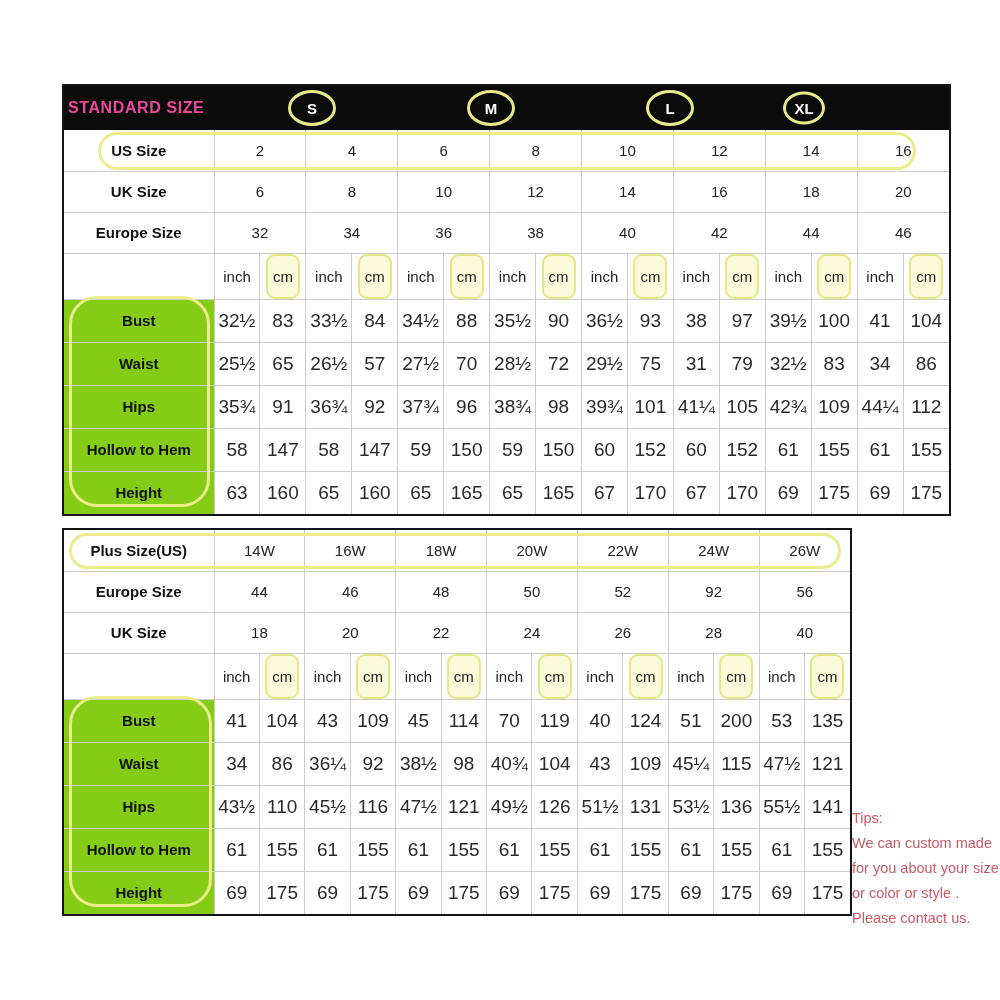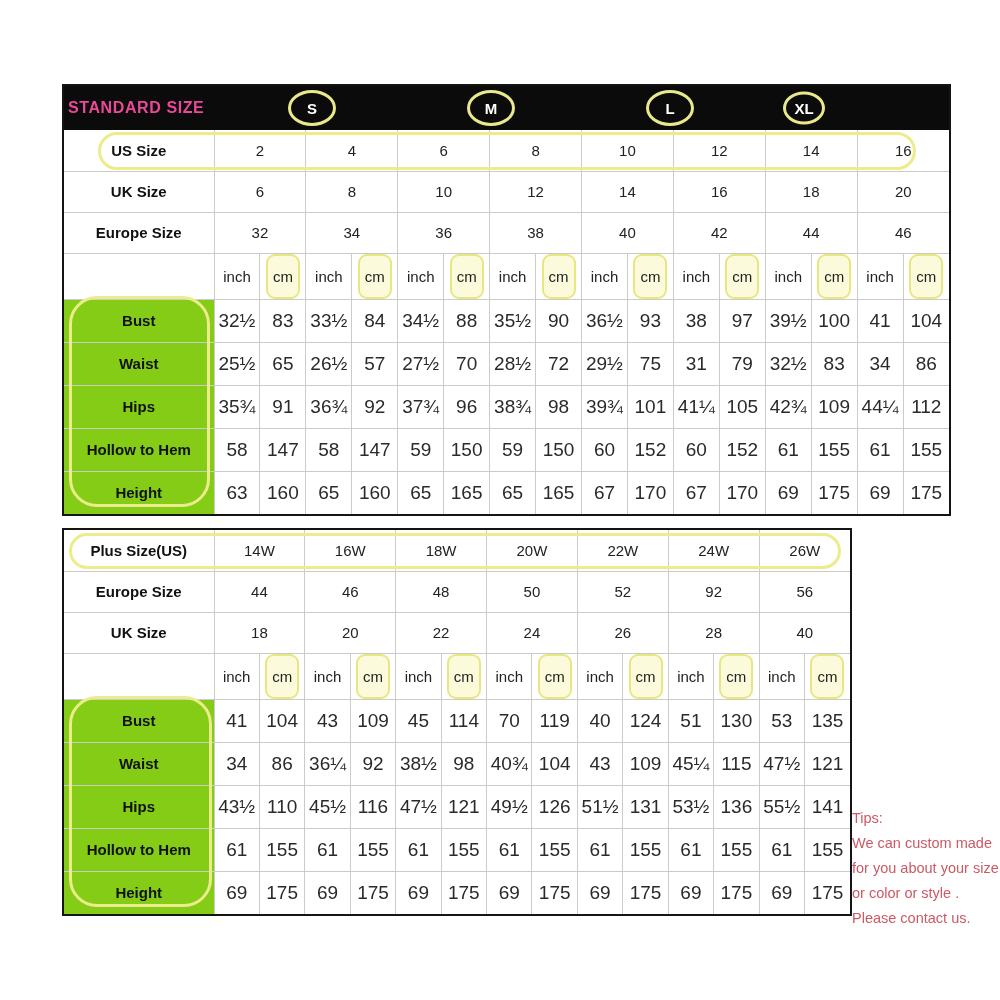--- a/index.html
+++ b/index.html
@@ -342,21 +342,21 @@
             <td>104</td>
             <td>43</td>
             <td>109</td>
             <td>45</td>
             <td>114</td>
             <td>70</td>
             <td>119</td>
             <td>40</td>
             <td>124</td>
             <td>51</td>
-            <td>130</td>
+            <td>200</td>
             <td>53</td>
             <td>135</td>
           </tr>
           <tr class="measure-row">
             <th class="label-cell gray">Waist</th>
             <td>34</td>
             <td>86</td>
             <td>36¼</td>
             <td>92</td>
             <td>38½</td>

